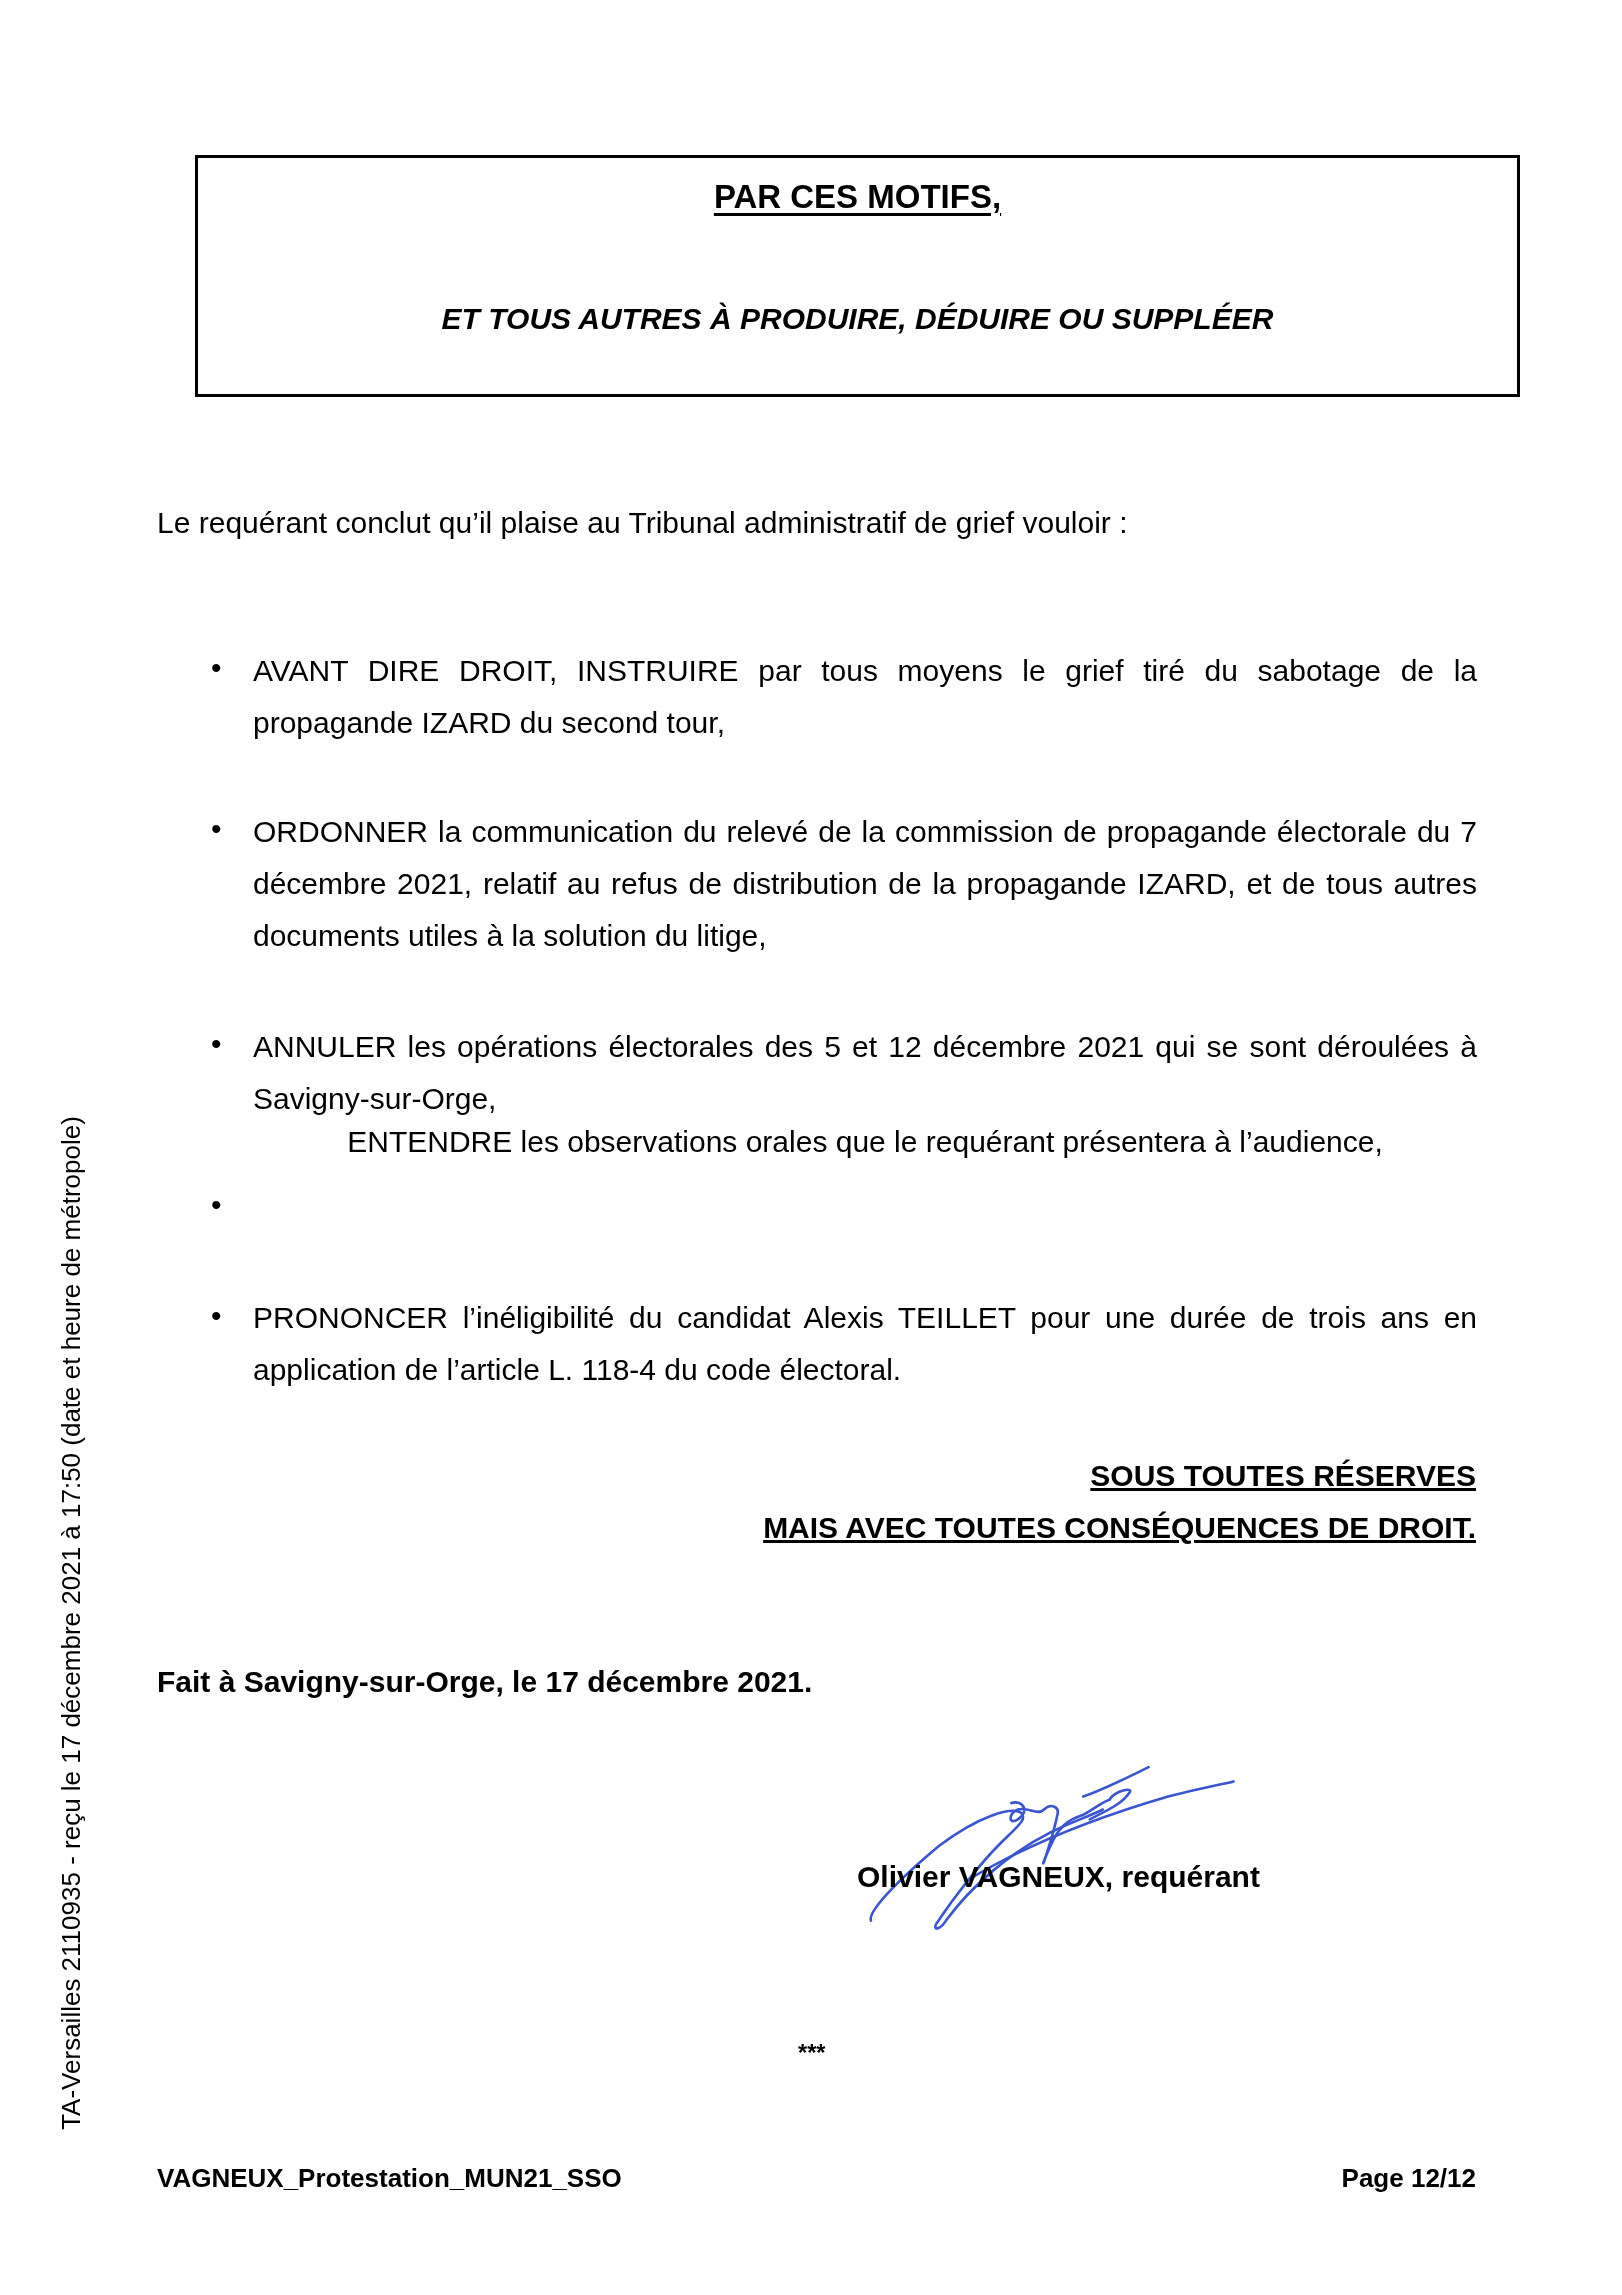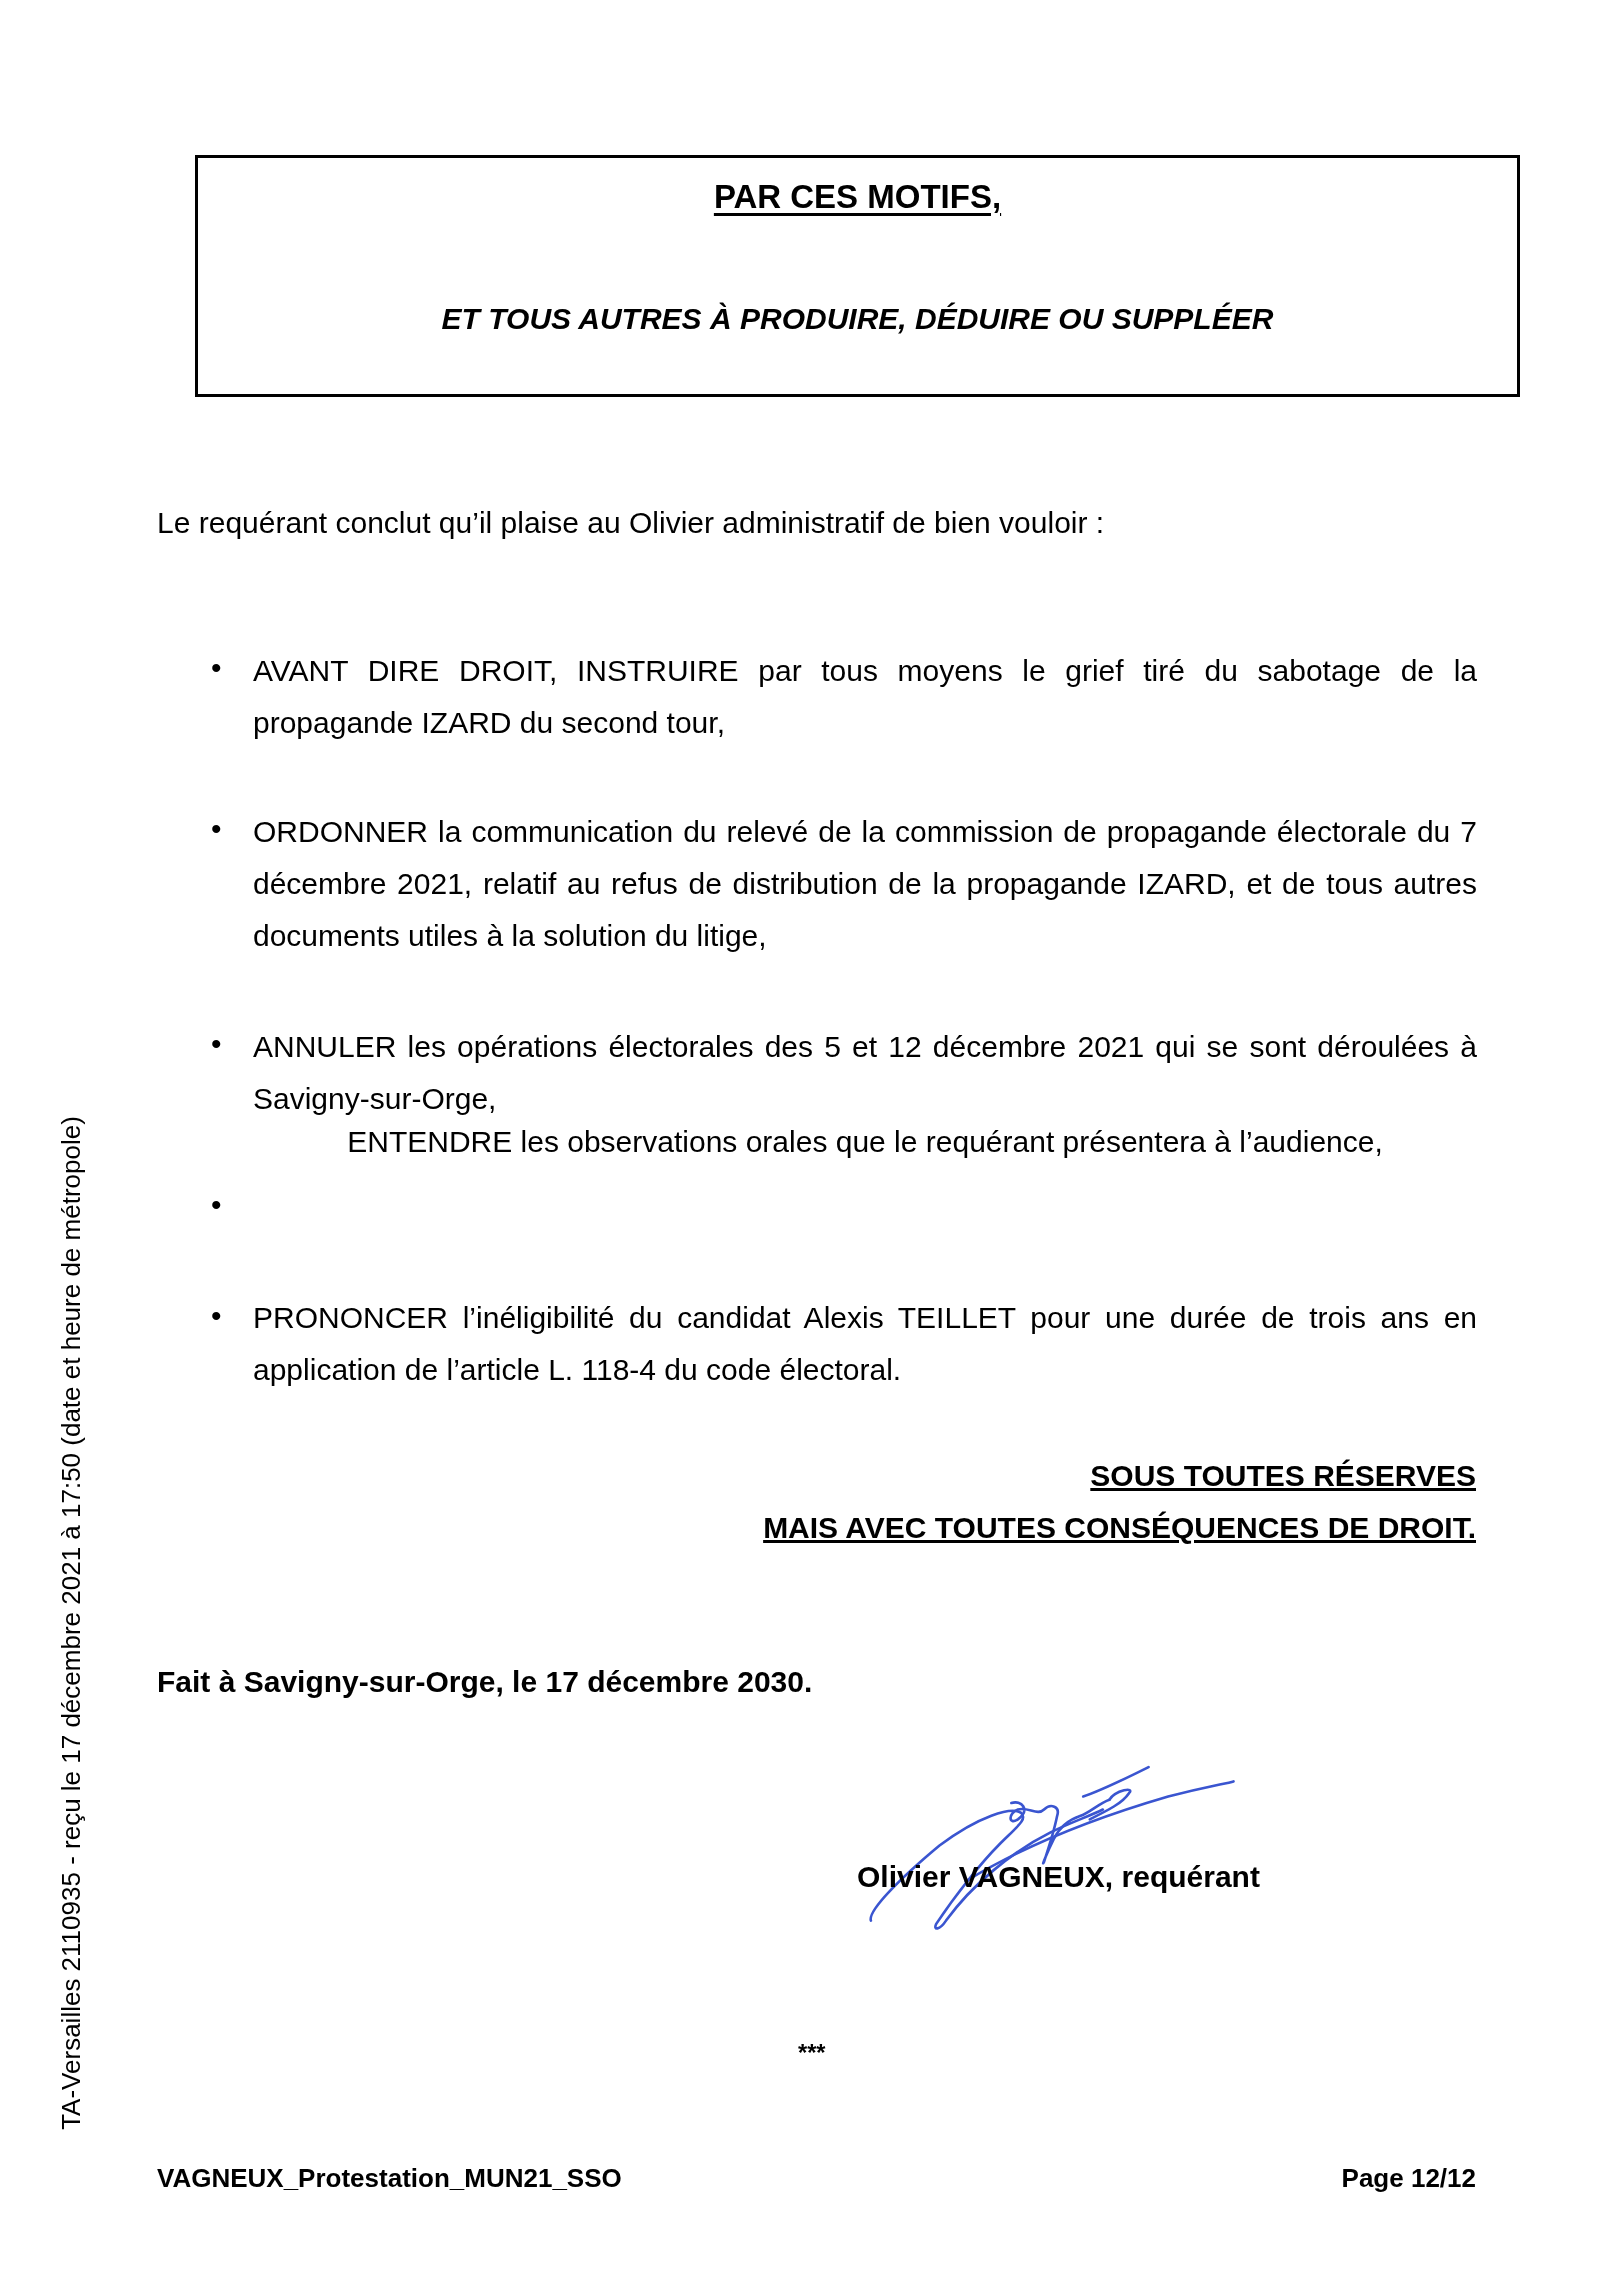--- a/index.html
+++ b/index.html
@@ -23,21 +23,21 @@
   .side { left:71px; top:1623px; transform:translate(-50%,-50%) rotate(-90deg); white-space:nowrap; font-size:26px; }
 </style>
 </head>
 <body>
 
 <div class="abs box">
   <div class="box-title">PAR CES MOTIFS,</div>
   <div class="box-line" style="top:144px;">ET TOUS AUTRES À PRODUIRE, DÉDUIRE OU SUPPLÉER</div>
 </div>
 
-<div class="abs intro">Le requérant conclut qu’il plaise au Olivier administratif de bien vouloir :</div>
+<div class="abs intro">Le requérant conclut qu’il plaise au Tribunal administratif de grief vouloir :</div>
 
 <div>
   <div>
     <span class="bullet" style="top:651px;">•</span>
     <div class="bullet-text" style="top:645px;"><b>AVANT DIRE DROIT, INSTRUIRE</b><span> par tous moyens le grief tiré du sabotage de la propagande IZARD du second tour,</span></div>
   </div>
   <div>
     <span class="bullet" style="top:812px;">•</span>
     <div class="bullet-text" style="top:806px;"><b>ORDONNER</b><span> la communication du relevé de la commission de propagande électorale du 7 décembre 2021, relatif au refus de distribution de la propagande IZARD, et de tous autres documents utiles à la solution du litige,</span></div>
   </div>
@@ -53,21 +53,21 @@
     <span class="bullet" style="top:1299px;">•</span>
     <div class="bullet-text" style="top:1292px;"><b>PRONONCER</b><span> l’inéligibilité du candidat Alexis TEILLET pour une durée de trois ans en application de l’article L. 118-4 du code électoral.</span></div>
   </div>
 </div>
 
 <div class="abs closing" style="top:1450px;">
   <div>SOUS TOUTES RÉSERVES</div>
   <div>MAIS AVEC TOUTES CONSÉQUENCES DE DROIT.</div>
 </div>
 
-<div class="abs fait">Fait à Savigny-sur-Orge, le 17 décembre 2030.</div>
+<div class="abs fait">Fait à Savigny-sur-Orge, le 17 décembre 2021.</div>
 
 <svg class="abs sig" viewBox="0 0 750 300">
   <g fill="none" stroke="#3a55d0" stroke-width="4" stroke-linecap="round" stroke-linejoin="round">
     <path d="M45 255 C40 240 90 190 150 140 C210 95 260 80 275 90 C285 100 270 110 240 140 C215 165 175 215 145 260 C140 270 150 270 160 255 C200 200 260 150 320 120 C350 105 380 95 400 85" stroke="#3a55d0"></path>
     <path d="M260 75 C275 70 290 85 270 100 C255 110 255 90 270 85 C285 80 300 95 310 85 C320 75 335 80 330 95 C325 120 315 150 310 165 C305 175 315 150 325 130 C335 110 350 100 365 95 C380 90 395 75 410 70" stroke="#3a55d0"></path>
     <path d="M370 65 C400 55 430 40 470 20" stroke="#3a55d0"></path>
     <path d="M190 195 C280 140 380 100 500 65 C560 50 590 45 600 42" stroke="#3a55d0"></path>
     <path d="M380 100 C410 85 430 75 440 60 C450 50 420 55 410 70" stroke="#3a55d0"></path>
   </g>
 </svg>

